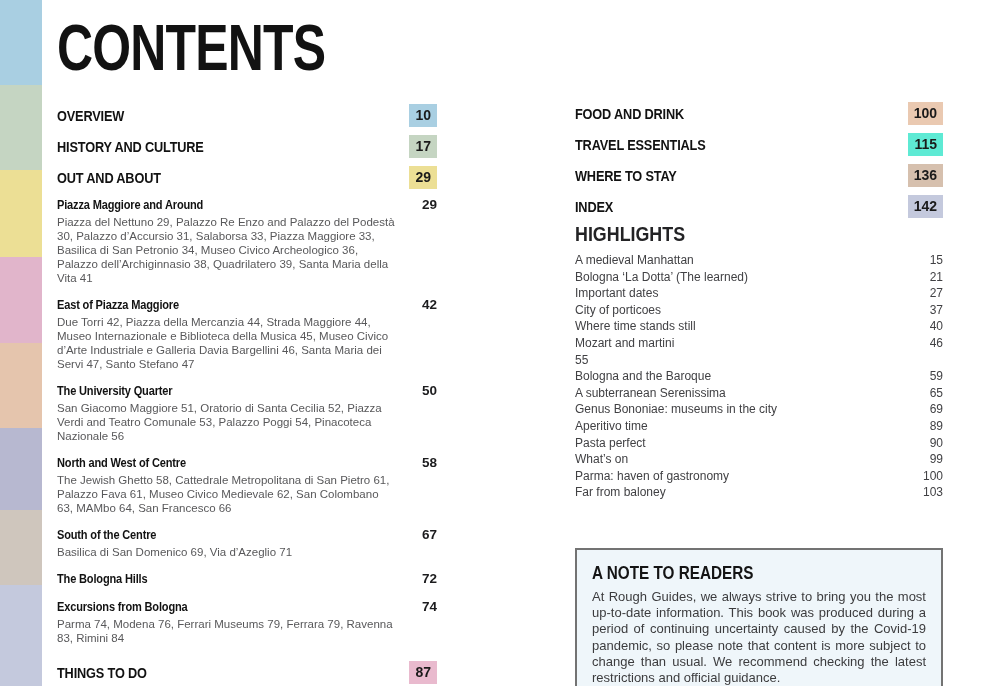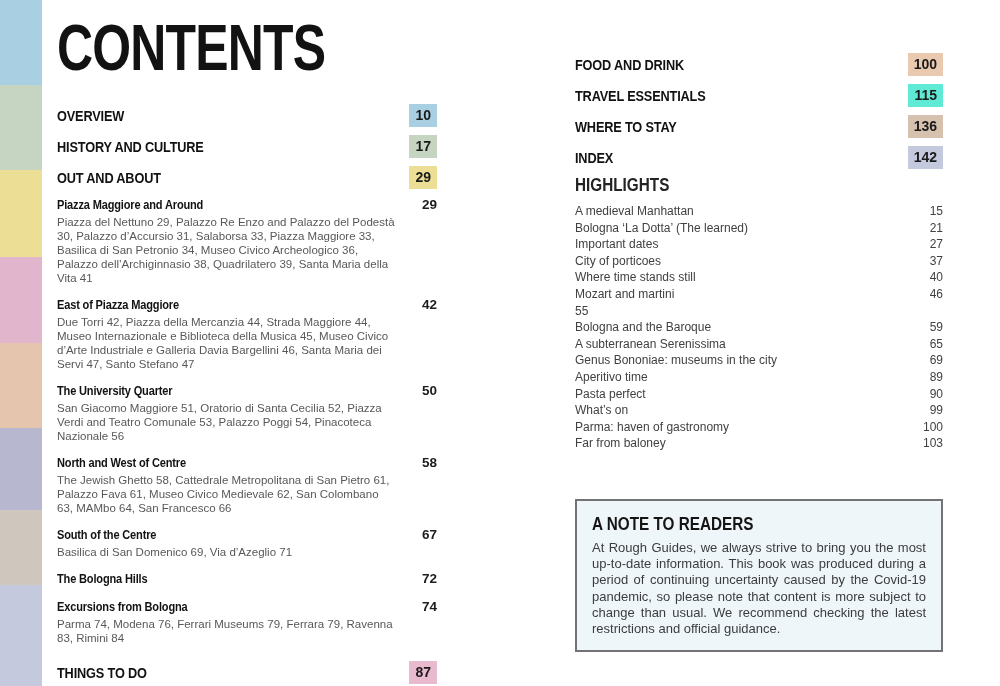--- a/index.html
+++ b/index.html
@@ -8,41 +8,41 @@
   .page { position:relative; width:1000px; height:686px; background:#fff; display:flex; overflow:hidden; }
 
   
   .strip { width:42px; height:686px; display:flex; flex-direction:column; flex:0 0 42px; }
   .strip .band { width:100%; }
 
   
   .content { flex:1; display:flex; padding-left:15px; padding-right:57px; }
   .col-left  { width:380px; flex:0 0 380px; padding-top:16px; }
   .col-gap   { flex:1; }
-  .col-right { width:368px; flex:0 0 368px; padding-top:49px; }
+  .col-right { width:368px; flex:0 0 368px; padding-top:98px; }
 
   .cond { display:inline-block; transform:scaleX(0.85); transform-origin:0 50%; white-space:nowrap; }
 
   h1.contents-title { font-size:64px; line-height:64px; font-weight:bold; letter-spacing:-1px; margin-bottom:20px; transform:scaleX(0.78); transform-origin:0 50%; white-space:nowrap; color:#121212; }
 
   .toc-row { display:flex; justify-content:space-between; align-items:center; height:31px; }
   .toc-label { font-weight:bold; font-size:15px; letter-spacing:-0.2px; color:#121212; }
   .badge { display:inline-flex; align-items:center; justify-content:center; min-width:22px; padding:3px 6px; font-weight:bold; font-size:14px; line-height:17px; color:#1a1a1a; }
 
   .subsections { margin-top:4px; }
   .sub { margin-bottom:12px; }
   .sub-head { display:flex; justify-content:space-between; align-items:flex-start; }
   .sub-title { font-weight:bold; font-size:13px; line-height:16px; letter-spacing:-0.2px; color:#121212; }
   .sub-page { font-weight:bold; font-size:13.5px; line-height:16px; color:#1c1c1e; }
   .sub-desc { font-size:11.5px; line-height:14px; color:#58585a; margin-top:2px; padding-right:40px; }
   .sub-desc:empty { display:none; }
 
   .bottom-row { margin-top:2px; }
 
-  .hl-title { font-size:18px; line-height:20px; font-weight:bold; color:#232325; margin-top:2px; }
+  .hl-title { font-size:21px; line-height:20px; font-weight:bold; color:#232325; margin-top:2px; }
   .hl-list { margin-top:8px; }
   .hl-row { display:flex; justify-content:space-between; font-size:12px; line-height:16.6px; color:#414144; }
   .hl-page { color:#414144; }
 
   .note-box { margin-top:47px; background:#eff6fa; border:2px solid #737373; padding:13px 15px 13px 15px; }
   .note-title { font-size:18px; line-height:20px; font-weight:bold; color:#141414; margin-bottom:6px; }
   .note-text { font-size:13px; line-height:16.2px; color:#3c3c3e; text-align:justify; }
 </style>
 </head>
 <body>

